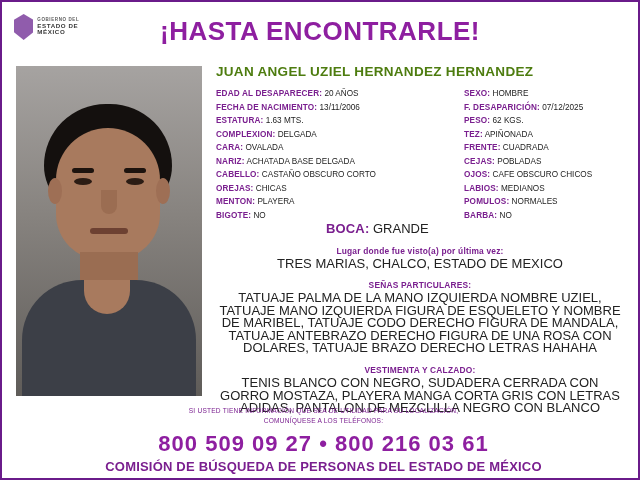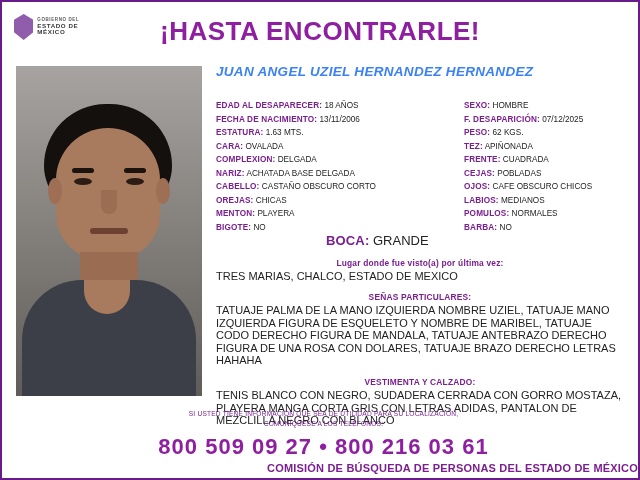--- a/index.html
+++ b/index.html
@@ -184,24 +184,23 @@
     border-radius: 0 0 24px 24px;
   }
 
   .details {
     margin-left: 200px;
     padding-top: 10px;
   }
   .name {
     font-size: 13.5px;
     font-weight: bold;
-    color: #3b82f6;
+    color: #4d7c0f;
     letter-spacing: .3px;
-    margin-bottom: 20px;
-    font-style: italic;
+    margin-bottom: 8px;
   }
   .cols {
     display: flex;
     gap: 10px;
   }
   .col {
     flex: 1;
   }
   .col-left { flex: 0 0 238px; }
   .row {
@@ -228,23 +227,24 @@
   }
   .block-title {
     font-size: 8.4px;
     font-weight: bold;
     color: #7a1f8f;
     letter-spacing: .2px;
     margin-bottom: 2px;
     text-align: center;
   }
   .block-text {
-    font-size: 11px;
+    font-size: 13px;
     line-height: 12.6px;
     color: #222;
+    text-align: center;
   }
 
   
   .footer {
     position: absolute;
     left: 7px;
     right: 0;
     bottom: 4px;
     text-align: center;
   }
@@ -256,26 +256,25 @@
     margin-bottom: 6px;
   }
   .phones {
     font-size: 22px;
     font-weight: bold;
     color: #8e1fa0;
     letter-spacing: 1px;
     line-height: 25px;
   }
   .commission {
-    font-size: 11px;
+    font-size: 13px;
     font-weight: bold;
     color: #7a1f8f;
     letter-spacing: .2px;
     margin-top: 3px;
-    text-align: right;
   }
 </style>
 </head>
 <body>
 
 <div class="page">
 
   <div class="header">
     <div class="logo">
       <div class="logo-mark"></div>
@@ -305,37 +304,37 @@
       <div class="shirt"></div>
     </div>
 
     <div class="details">
       <div class="name">JUAN ANGEL UZIEL HERNANDEZ HERNANDEZ</div>
 
       <div class="cols">
         <div class="col col-left">
           <div class="row">
             <span class="lbl">EDAD AL DESAPARECER:</span>
-            <span class="val">18 AÑOS</span>
+            <span class="val">20 AÑOS</span>
           </div>
           <div class="row">
             <span class="lbl">FECHA DE NACIMIENTO:</span>
             <span class="val">13/11/2006</span>
           </div>
           <div class="row">
             <span class="lbl">ESTATURA:</span>
             <span class="val">1.63 MTS.</span>
           </div>
           <div class="row">
+            <span class="lbl">COMPLEXION:</span>
+            <span class="val">DELGADA</span>
+          </div>
+          <div class="row">
             <span class="lbl">CARA:</span>
             <span class="val">OVALADA</span>
-          </div>
-          <div class="row">
-            <span class="lbl">COMPLEXION:</span>
-            <span class="val">DELGADA</span>
           </div>
           <div class="row">
             <span class="lbl">NARIZ:</span>
             <span class="val">ACHATADA BASE DELGADA</span>
           </div>
           <div class="row">
             <span class="lbl">CABELLO:</span>
             <span class="val">CASTAÑO OBSCURO CORTO</span>
           </div>
           <div class="row">

